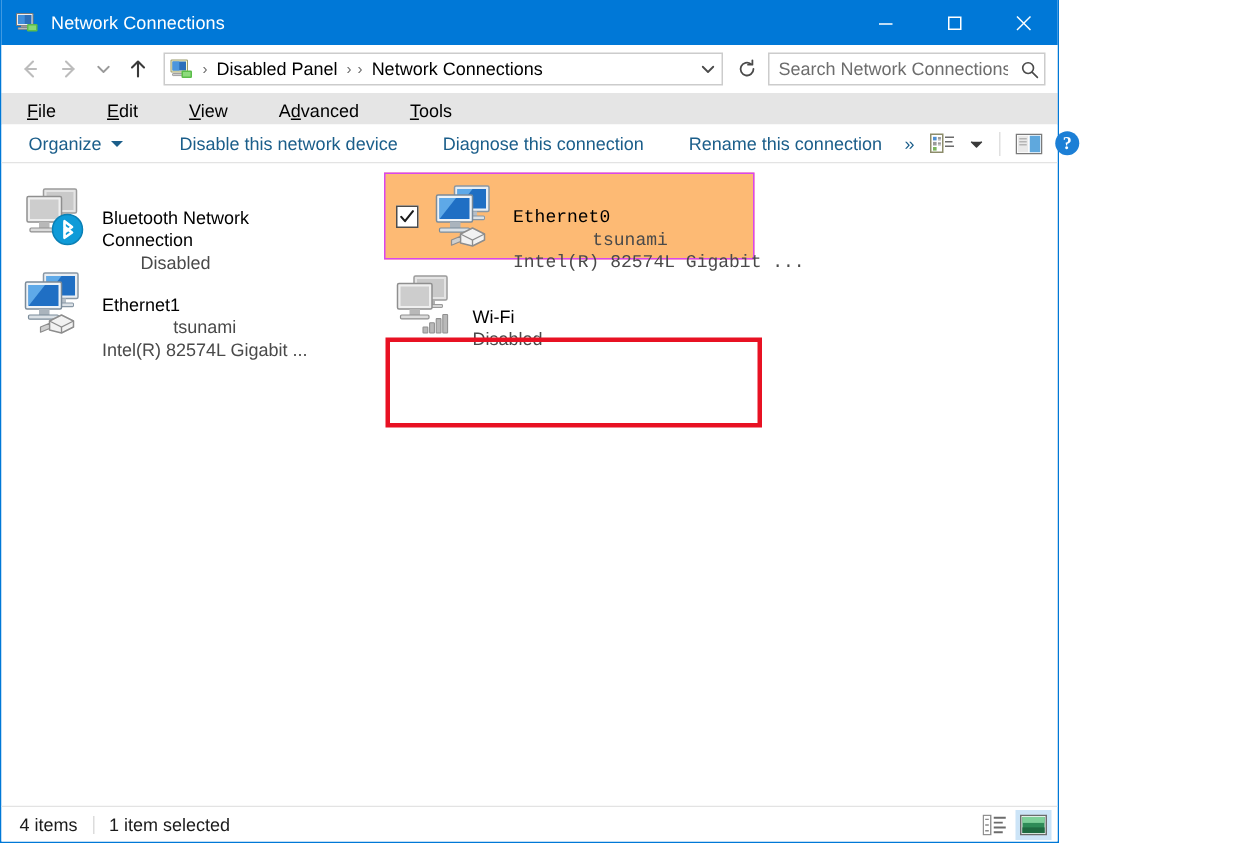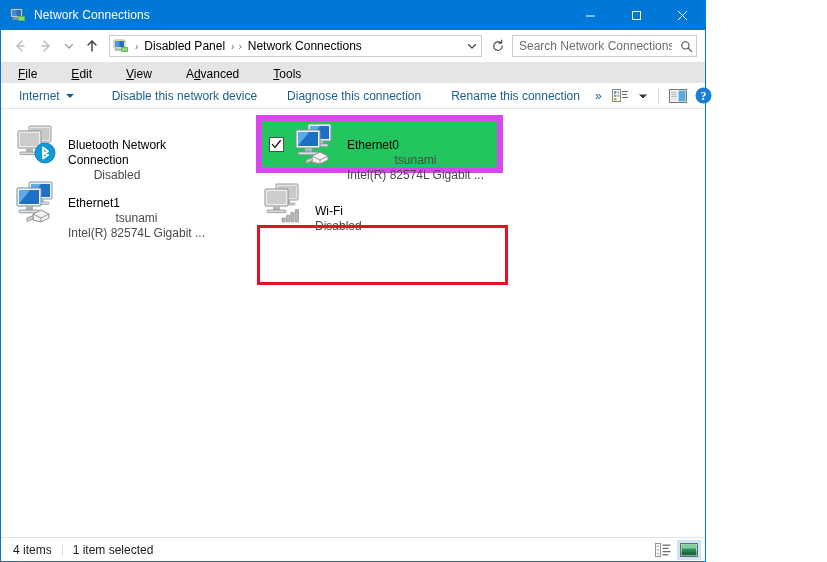--- a/index.html
+++ b/index.html
@@ -270,22 +270,23 @@
     width: 247px;
     height: 58px;
     box-sizing: border-box;
     display: flex;
     align-items: center;
     position: relative;
     padding: 0 4px;
     cursor: default;
   }
   .conn.selected {
-    background: #22c55e;
-    border: 6px solid #d946ef;
+    background: #fdba74;
+    border: 1px solid #d946ef;
+    font-family: Liberation Mono, monospace;
   }
   .conn .checkbox {
     width: 15px;
     height: 15px;
     border: 1px solid #4c4c4c;
     background: #ffffff;
     box-sizing: border-box;
     margin: 0 8px 0 3px;
     flex: 0 0 auto;
     display: flex;
@@ -477,21 +478,21 @@
   <div class="menubar">
     <div class="menuitem"><span></span><u>F</u><span>ile</span></div>
     <div class="menuitem"><span></span><u>E</u><span>dit</span></div>
     <div class="menuitem"><span></span><u>V</u><span>iew</span></div>
     <div class="menuitem"><span>A</span><u>d</u><span>vanced</span></div>
     <div class="menuitem"><span></span><u>T</u><span>ools</span></div>
   </div>
 
   <div class="toolbar">
     <div class="tb-cmd">
-      <span>Internet</span>
+      <span>Organize</span>
       <span class="tb-caret"></span>
     </div>
     <div class="tb-gap-a"></div>
     <div class="tb-cmd">Disable this network device</div>
     <div class="tb-gap-b"></div>
     <div class="tb-cmd">Diagnose this connection</div>
     <div class="tb-gap-b"></div>
     <div class="tb-cmd">Rename this connection</div>
     <div class="tb-chevrons">»</div>
 

